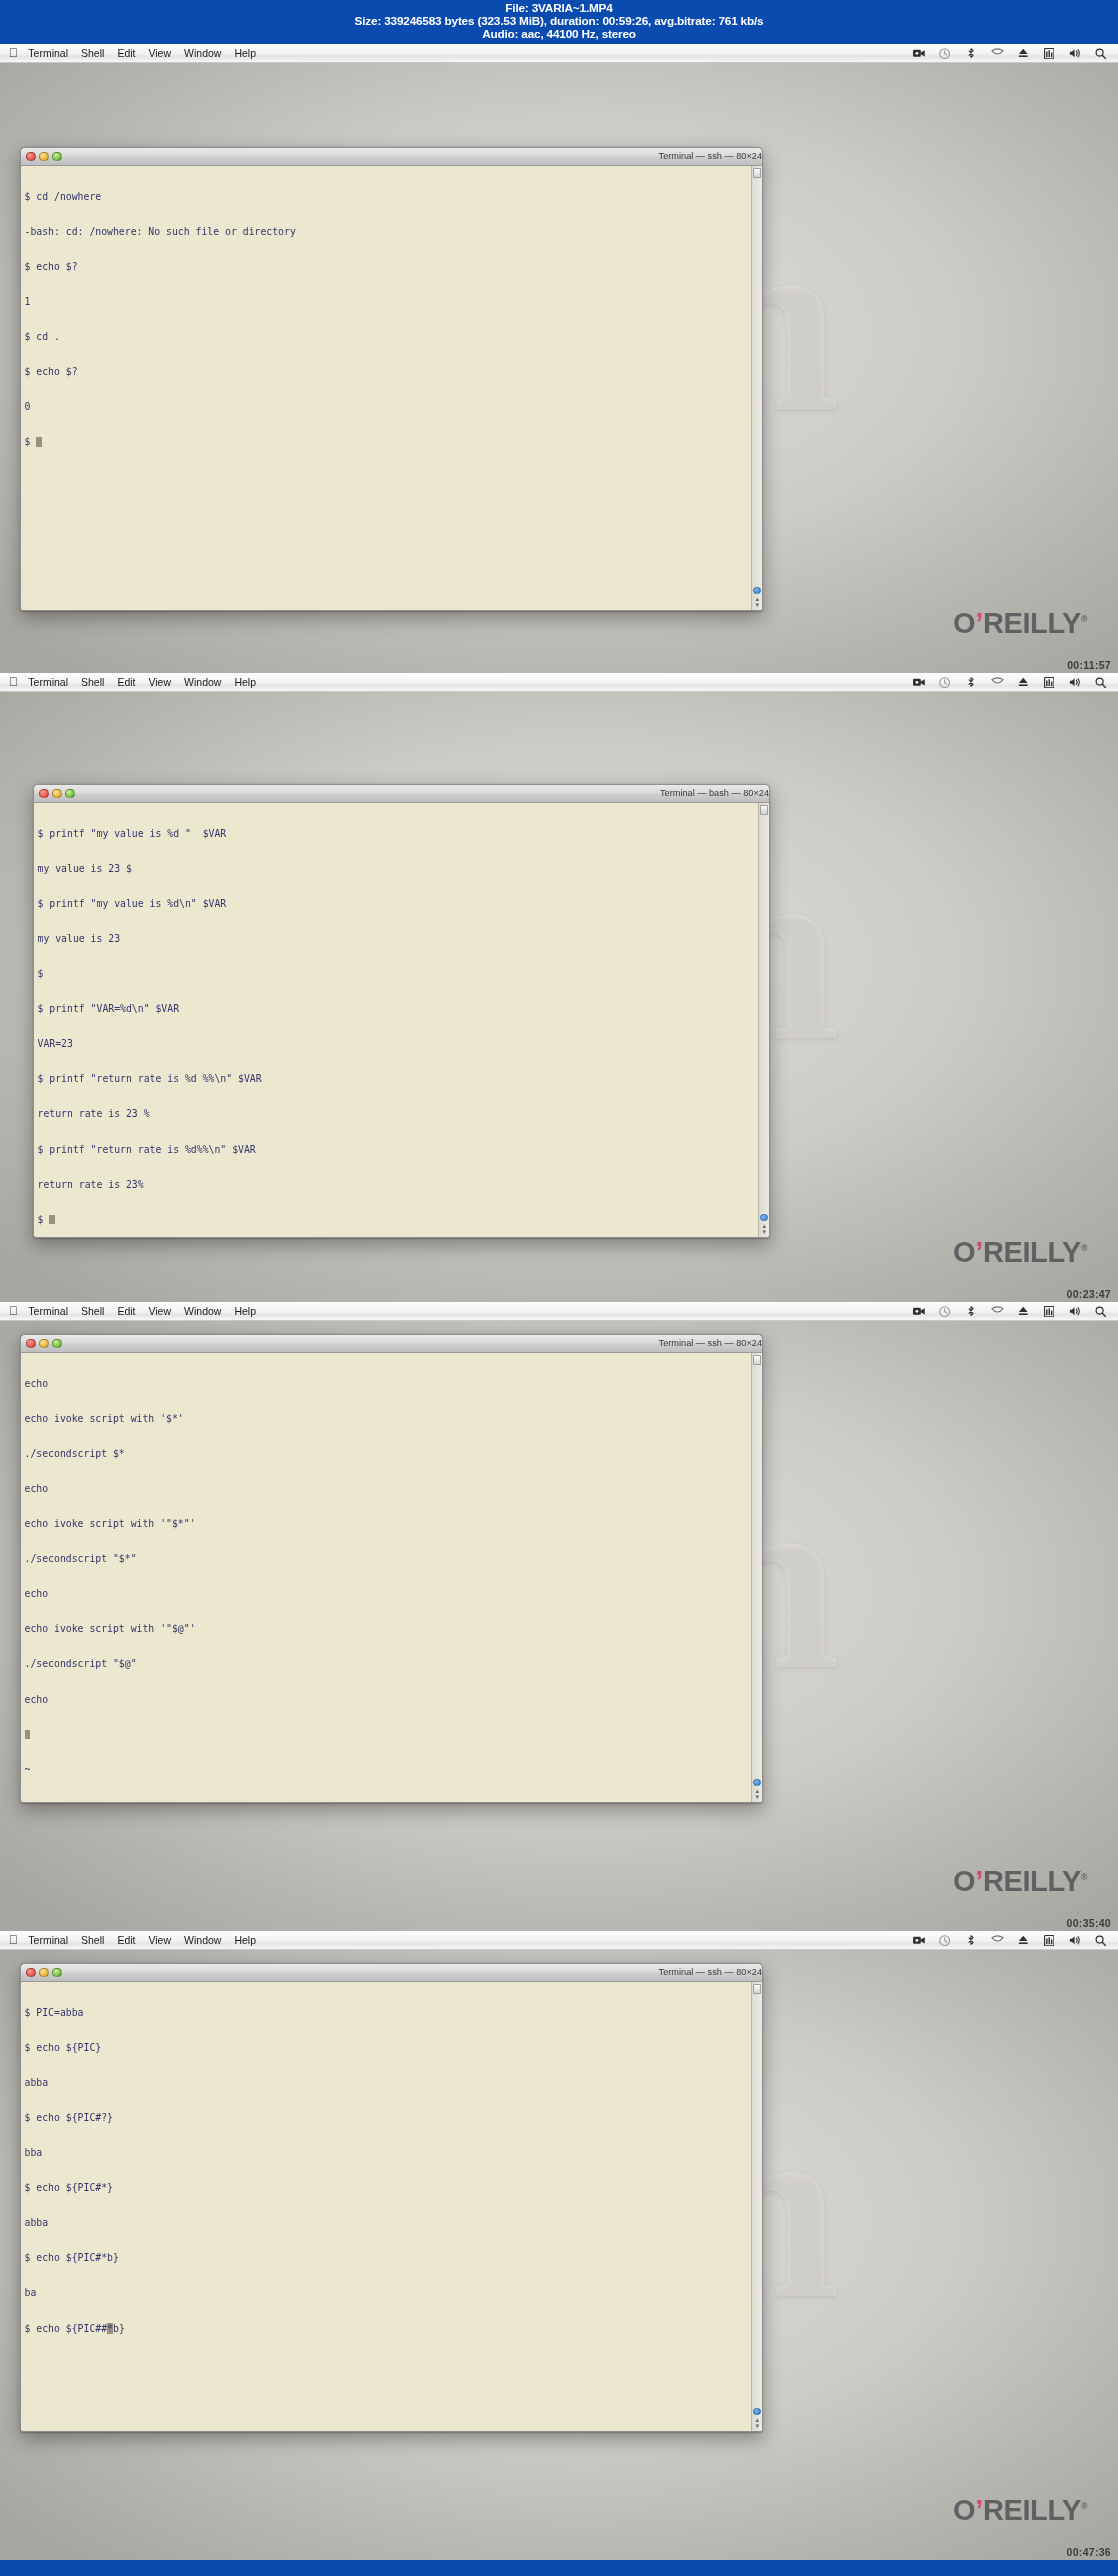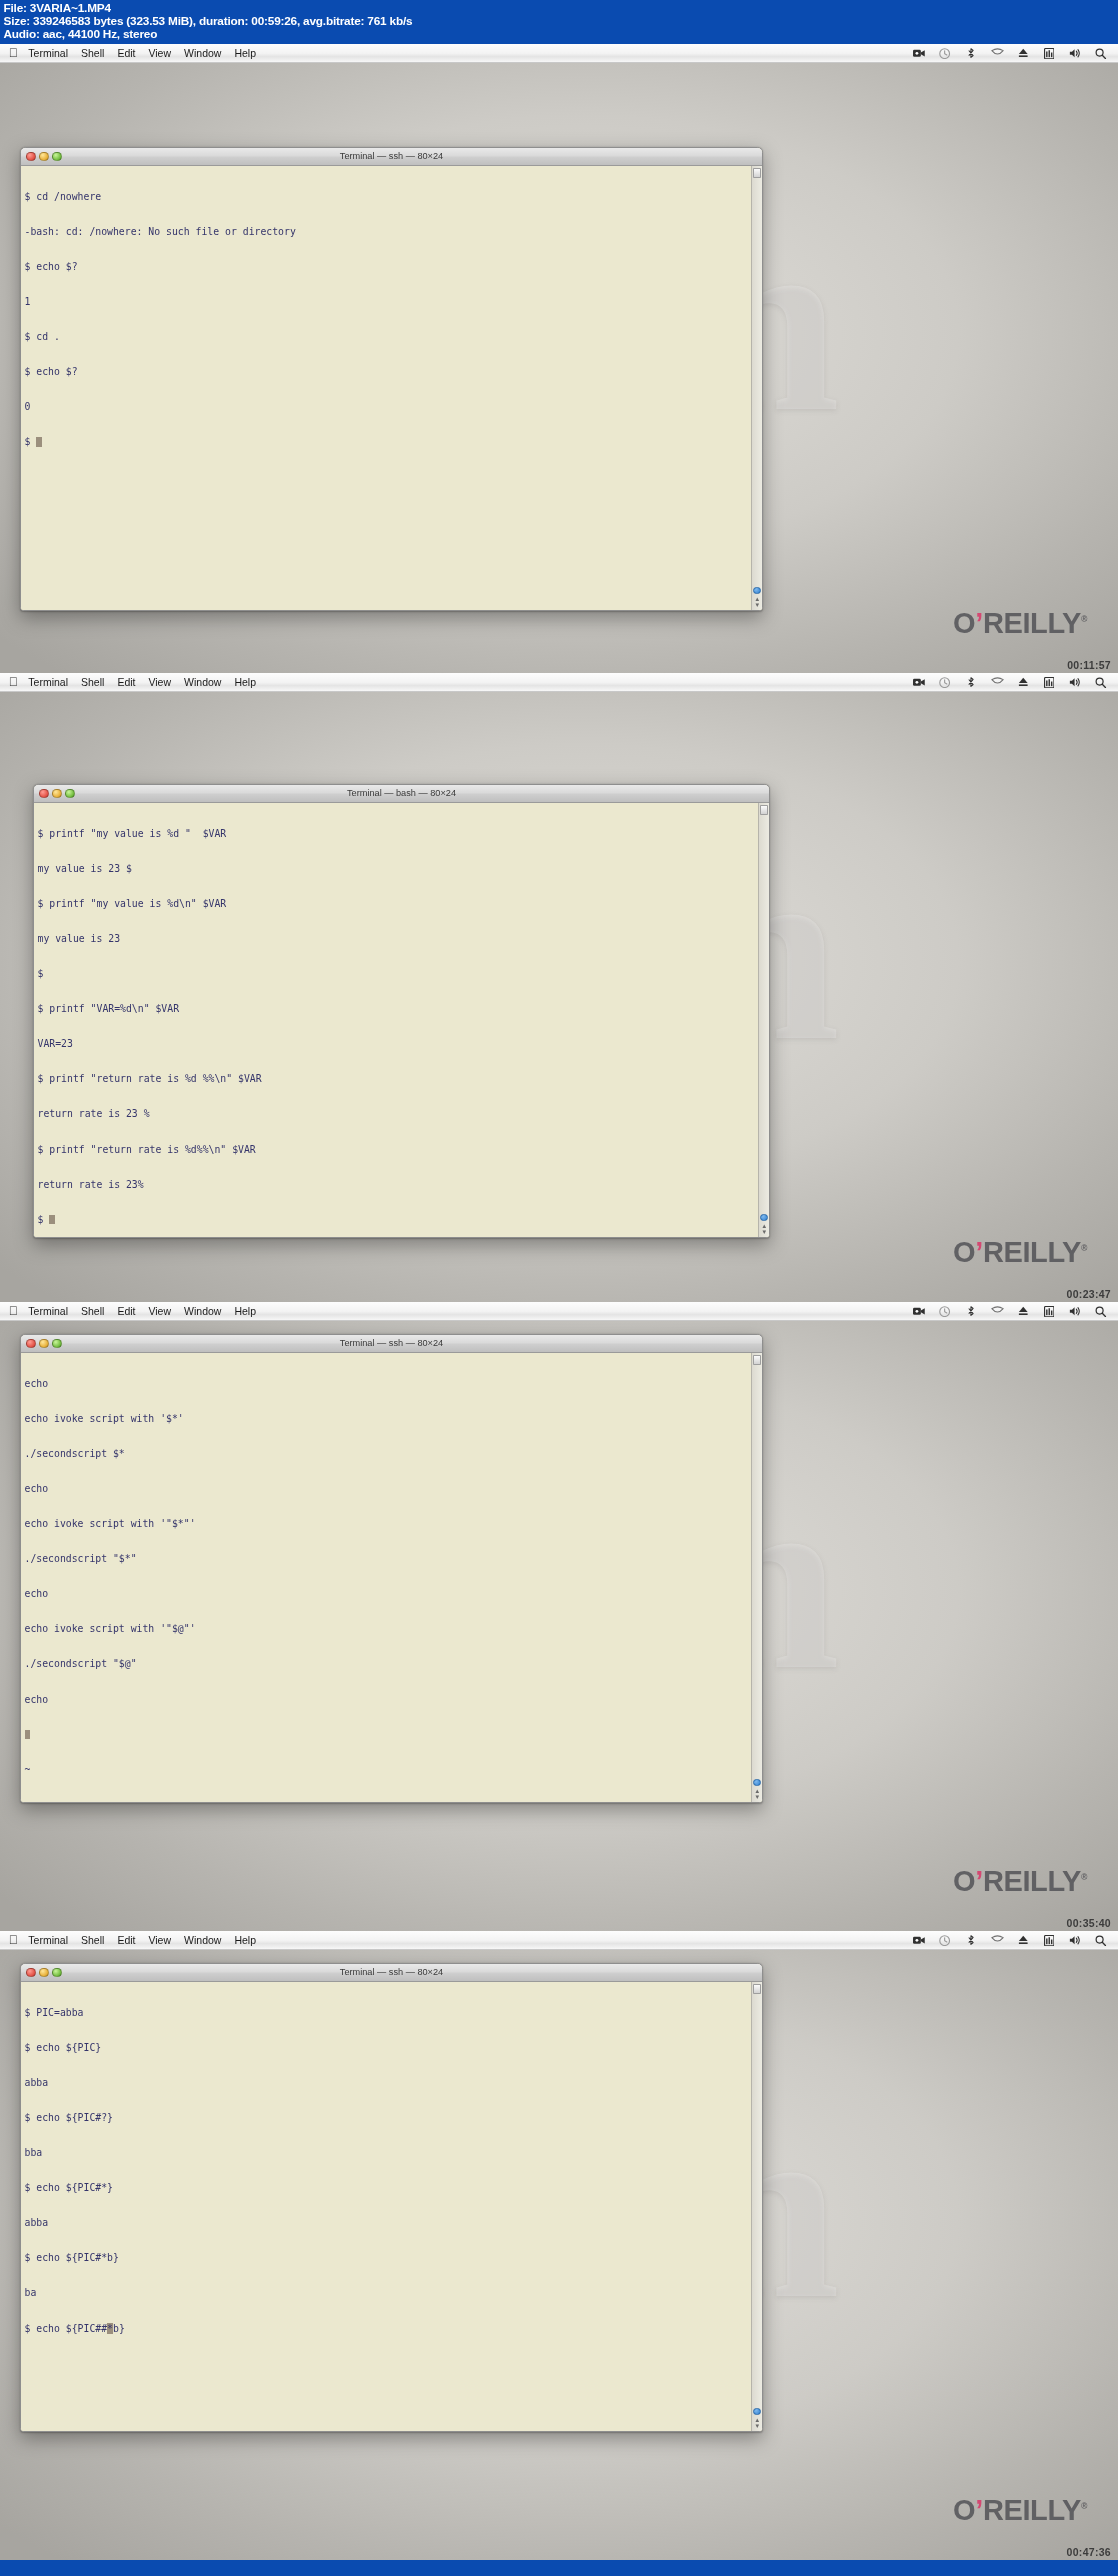--- a/index.html
+++ b/index.html
@@ -15,20 +15,21 @@
     width: 1118px;
     background: #0a4bb0;
     padding: 1.7px 3.5px 2.6px 3.5px;
     color: #ffffff;
     font-weight: bold;
     font-size: 11.8px;
     line-height: 13.3px;
     letter-spacing: -0.2px;
     white-space: nowrap;
     overflow: hidden;
+    text-align: center;
   }
   .info-header div { height: 13.3px; }
 
   
   .panel {
     position: relative;
     width: 1118px;
     height: 629px;
     overflow: hidden;
     background: #b9b7b2;
@@ -114,21 +115,21 @@
   .light {
     width: 9.6px; height: 9.6px; border-radius: 50%;
     border: 0.9px solid rgba(0,0,0,0.28);
   }
   .light.red    { background: radial-gradient(circle at 35% 30%, #ff9d94, #e5564a 65%, #bb3b33); }
   .light.yellow { background: radial-gradient(circle at 35% 30%, #ffe79a, #e9b23c 65%, #bd8b21); }
   .light.green  { background: radial-gradient(circle at 35% 30%, #c9f59a, #77c043 65%, #4d9126); }
   .term-title {
     position: absolute;
     left: 0; right: 0;
-    text-align: center;
+    text-align: right;
     font-size: 9.2px;
     color: #3a3a3a;
     font-family: "Liberation Sans", sans-serif;
     pointer-events: none;
   }
   .term-body {
     position: absolute;
     top: 17.4px; left: 0; right: 0; bottom: 0;
     background: #ebe8cf;
     padding: 1.7px 0 0 3.5px;

